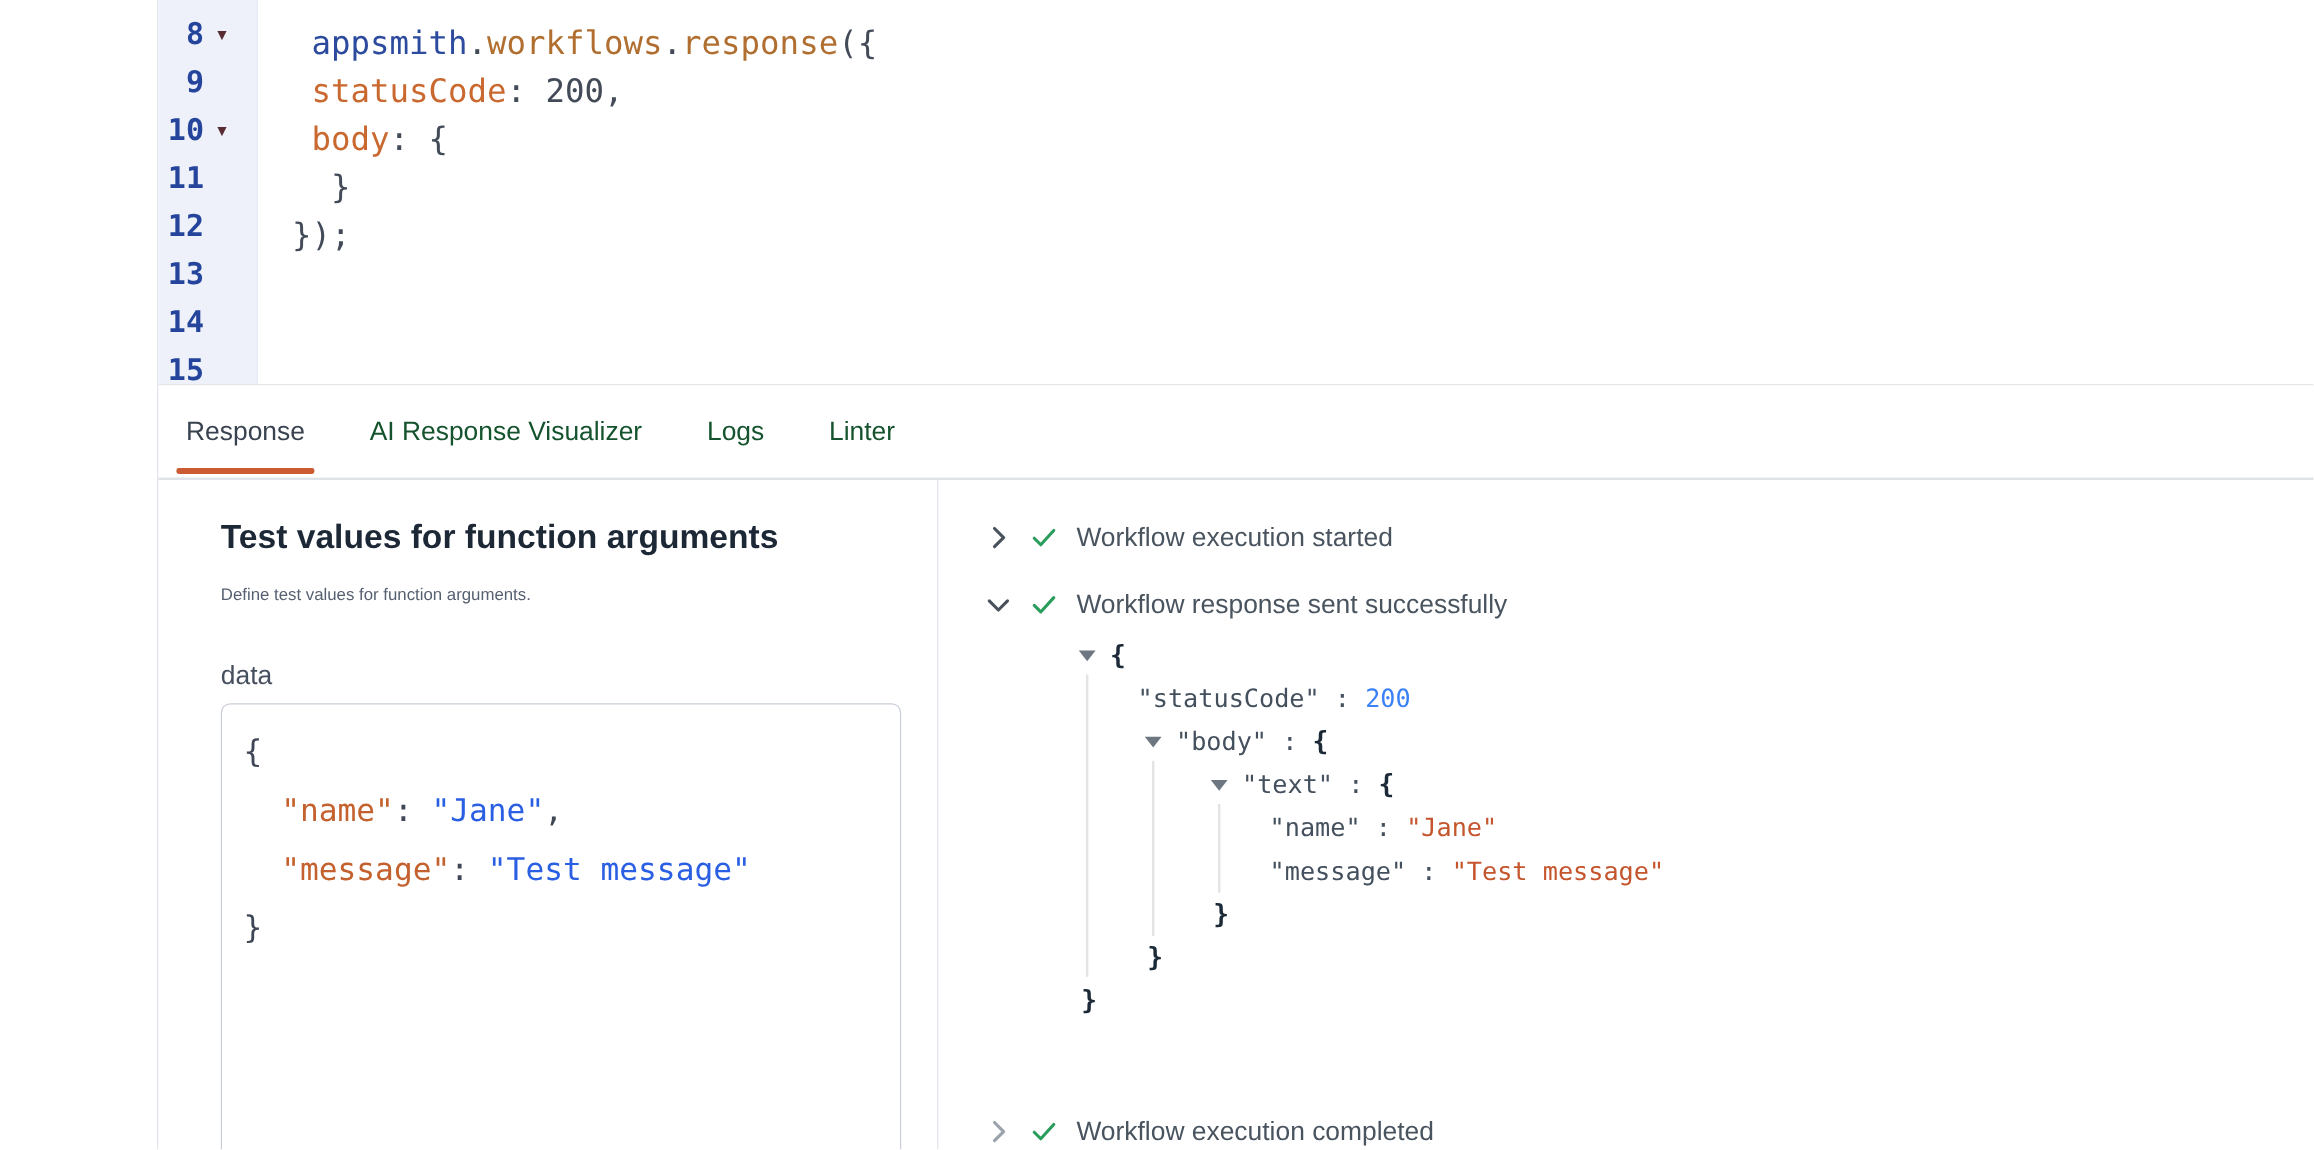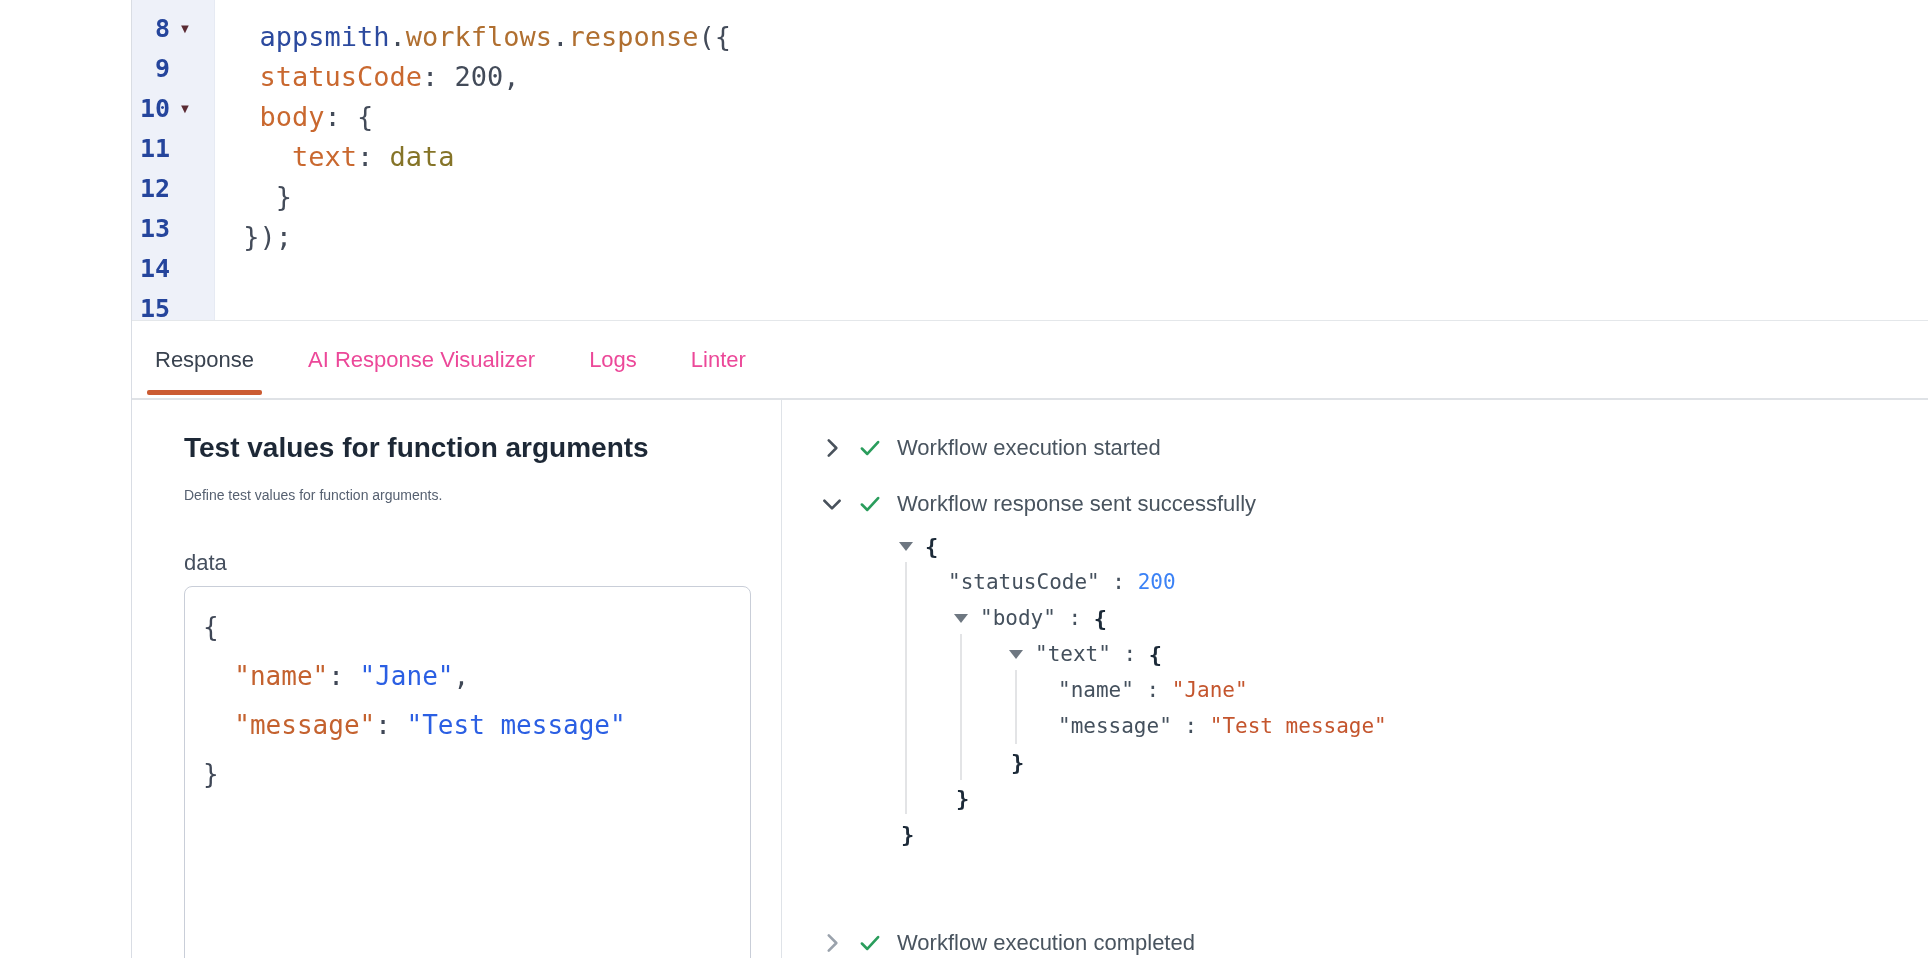--- a/index.html
+++ b/index.html
@@ -16,21 +16,21 @@
   .lnum{font-family:"DejaVu Sans Mono", monospace;font-size:25px;font-weight:700;color:#25459c;}
   .fold{width:30px;flex:none;text-align:center;font-size:13px;color:#5a2a33;line-height:1;}
   .code{flex:1;padding:17px 0 0 12px;font-family:"DejaVu Sans Mono", monospace;font-size:27px;}
   .code-line{height:40px;line-height:40px;white-space:pre;}
   .tk-var{color:#2c4a9e}.tk-prop{color:#b06f30}.tk-key{color:#c9682f}
   .tk-punc,.tk-plain{color:#434b59}.tk-def{color:#857428}
 
   
   .tabbar{height:77px;flex:none;border-top:1px solid #e4e7ea;border-bottom:2px solid #dfe2e6;
           display:flex;align-items:stretch;padding-left:17px;gap:42px;background:#fff;}
-  .tab{display:flex;align-items:center;padding:0 6px;font-size:22px;color:#ec4899;
+  .tab{display:flex;align-items:center;padding:0 6px;font-size:22px;color:#14532d;
        position:relative;cursor:pointer;white-space:nowrap;}
   .tab.active{color:#39424f;}
   .tab.active::after{content:'';position:absolute;left:-2px;right:-2px;bottom:3px;height:5px;
        background:#cb5b32;border-radius:2px;}
 
   
   .panels{flex:1;display:flex;min-height:0;background:#fff;}
   .left-panel{width:650px;flex:none;border-right:1px solid #dfe3e8;padding:30px 30px 0 52px;
               box-sizing:border-box;overflow:hidden;}
   .lp-title{font-size:28px;font-weight:700;color:#1d2836;line-height:36px;margin:0 0 14px 0;}
@@ -106,21 +106,20 @@
           </div>
           <div class="gutter-line">
             <span class="lnum">15</span>
             <span class="fold"></span>
           </div>
         </div>
       <div class="code" id="code">
           <div class="code-line"><span class="tk-ws">  </span><span class="tk-var">appsmith</span><span class="tk-punc">.</span><span class="tk-prop">workflows</span><span class="tk-punc">.</span><span class="tk-prop">response</span><span class="tk-punc">({</span></div>
           <div class="code-line"><span class="tk-ws">  </span><span class="tk-key">statusCode</span><span class="tk-punc">:</span><span class="tk-plain"> 200,</span></div>
           <div class="code-line"><span class="tk-ws">  </span><span class="tk-key">body</span><span class="tk-punc">: {</span></div>
-          <div class="code-line"><span class="tk-ws">    </span><span class="tk-key">text</span><span class="tk-punc">:</span><span class="tk-def"> data</span></div>
           <div class="code-line"><span class="tk-ws">   </span><span class="tk-punc">}</span></div>
           <div class="code-line"><span class="tk-ws"> </span><span class="tk-punc">});</span></div>
           <div class="code-line"></div>
           <div class="code-line"></div>
         </div>
     </div>
 
     <div class="tabbar" id="tabbar">
         <div class="tab active">Response</div>
         <div class="tab">AI Response Visualizer</div>

